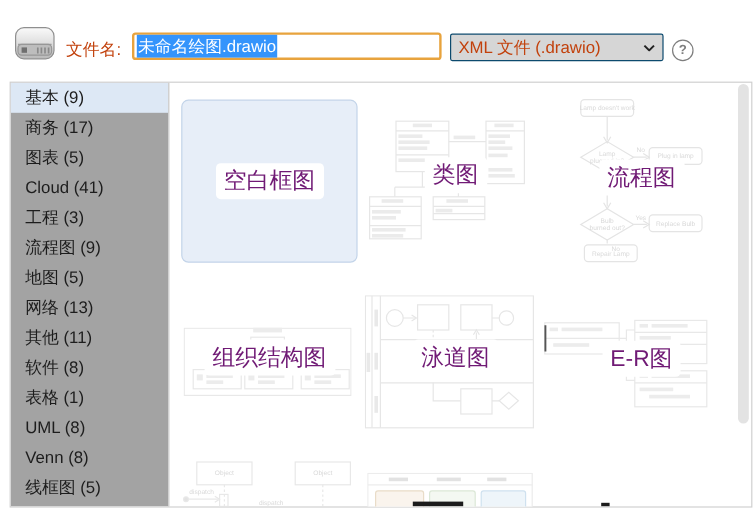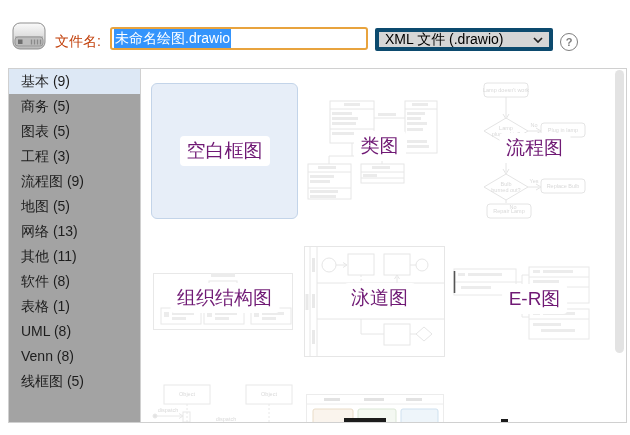--- a/index.html
+++ b/index.html
@@ -5,22 +5,22 @@
   html,body{margin:0;padding:0;background:#fff;}
   body{width:630px;height:435px;position:relative;overflow:hidden;
        font-family:"Liberation Sans","DejaVu Sans",sans-serif;color:#111;}
   .abs{position:absolute;}
   
   .filename-label{left:55px;top:33px;font-size:14px;color:#c2410c;}
   .filename-input{left:110px;top:27px;width:258px;height:23px;box-sizing:border-box;
       border:2px solid #e8a33d;border-radius:3px;background:#fff;display:flex;align-items:flex-end;}
   .sel-text{background:#3494fc;color:#fff;font-size:14px;line-height:19px;padding:0 1px;margin-left:2px;white-space:nowrap;}
   .filetype-select{left:375px;top:28px;width:178px;height:23px;box-sizing:border-box;
-      background:#d6d6d6;border:4px solid #0c4a6e;border-radius:2px;
-      display:flex;align-items:center;font-size:14px;color:#000000;padding:0 6px;cursor:default;}
+      background:#d6d6d6;border:1px solid #0c4a6e;border-radius:2px;
+      display:flex;align-items:center;font-size:14px;color:#c2410c;padding:0 6px;cursor:default;}
   .filetype-select .lbl{flex:1;white-space:nowrap;overflow:hidden;}
   .help-icon{left:560px;top:33px;width:16px;height:16px;border:1.6px solid #7e7e7e;border-radius:50%;
       color:#7e7e7e;font-size:11px;font-weight:bold;display:flex;align-items:center;justify-content:center;}
   
   .dialog{left:8px;top:68px;width:617px;height:353px;border:1px solid #d0d0d0;overflow:hidden;background:#fff;}
   .sidebar{left:0;top:0;width:132px;height:353px;border-right:1px solid #d0d0d0;box-sizing:border-box;background:#a3a3a3;}
   .side-item{height:25px;line-height:25px;padding-left:12px;font-size:14px;color:#1d1d1d;white-space:nowrap;cursor:pointer;}
   .side-item.active{background:#dde8f5;}
   
   .tile{width:147px;height:136px;cursor:pointer;}
@@ -69,22 +69,23 @@
 </div>
 
 <div class="abs help-icon">
   <span>?</span>
 </div>
 
 <div class="abs dialog">
 
   <div class="abs sidebar">
     <div class="side-item active">基本 (9)</div>
-    <div class="side-item">商务 (5)</div>
+    <div class="side-item">商务 (17)</div>
     <div class="side-item">图表 (5)</div>
+    <div class="side-item">Cloud (41)</div>
     <div class="side-item">工程 (3)</div>
     <div class="side-item">流程图 (9)</div>
     <div class="side-item">地图 (5)</div>
     <div class="side-item">网络 (13)</div>
     <div class="side-item">其他 (11)</div>
     <div class="side-item">软件 (8)</div>
     <div class="side-item">表格 (1)</div>
     <div class="side-item">UML (8)</div>
     <div class="side-item">Venn (8)</div>
     <div class="side-item">线框图 (5)</div>

